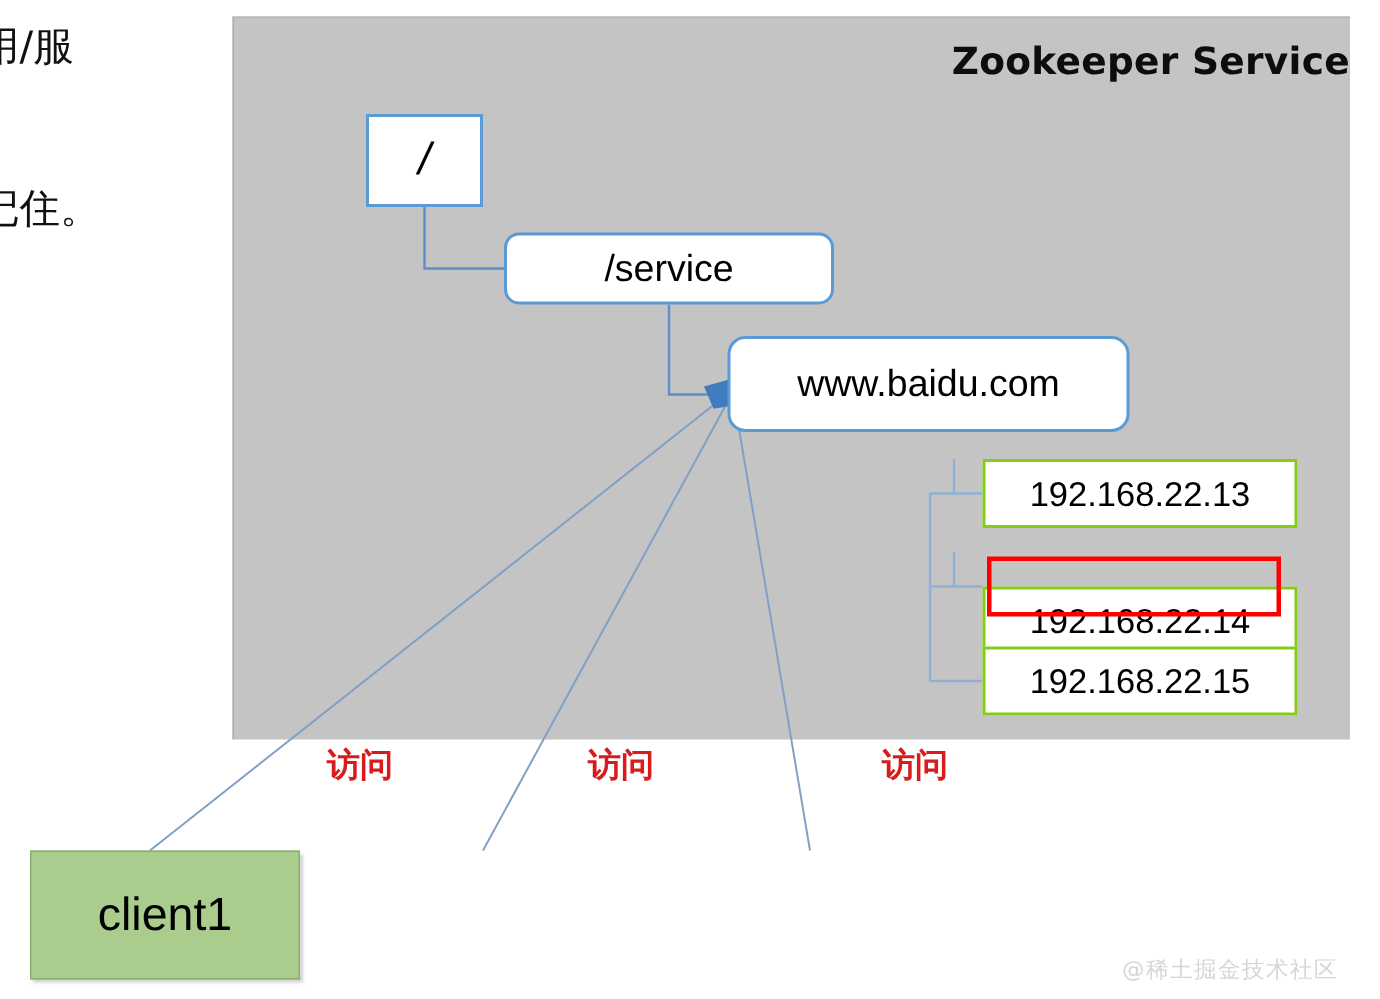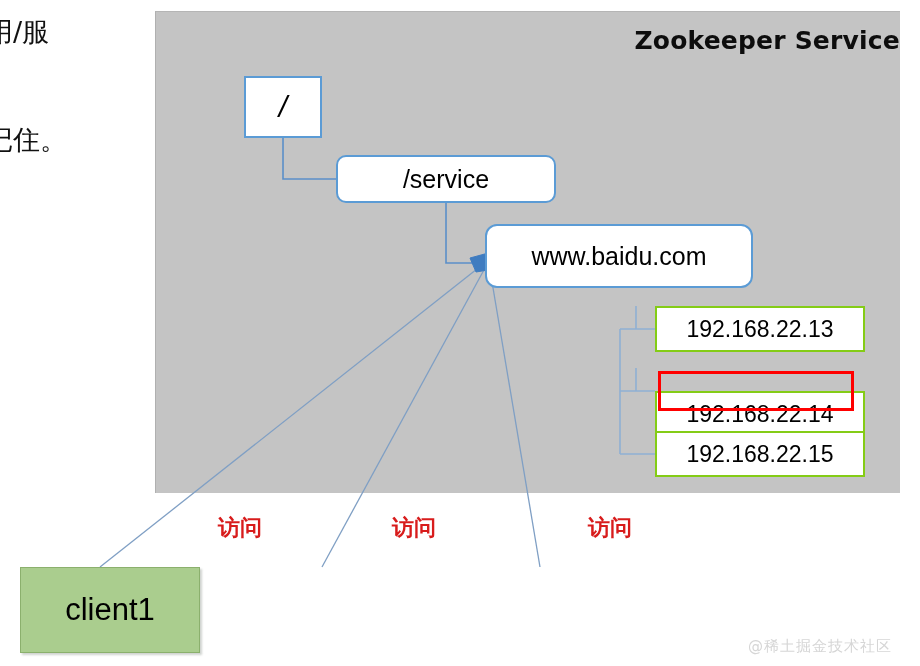--- a/index.html
+++ b/index.html
@@ -148,21 +148,21 @@
     box-shadow: 2px 2px 2px rgba(120,130,120,0.35);
     text-align: right;
   }
   #client-box-0 { left: 20px; }
   #client-box-1 { left: 240px; }
   #client-box-2 { left: 462px; }
 
   
   .access-label {
     position: absolute;
-    top: 513px;
+    top: 495px;
     font-size: 22px;
     font-weight: bold;
     color: #d81c1c;
     font-family: "DejaVu Sans", "Liberation Sans", sans-serif;
     white-space: nowrap;
   }
   #access-label-0 { left: 218px; }
   #access-label-1 { left: 392px; }
   #access-label-2 { left: 588px; }
 

